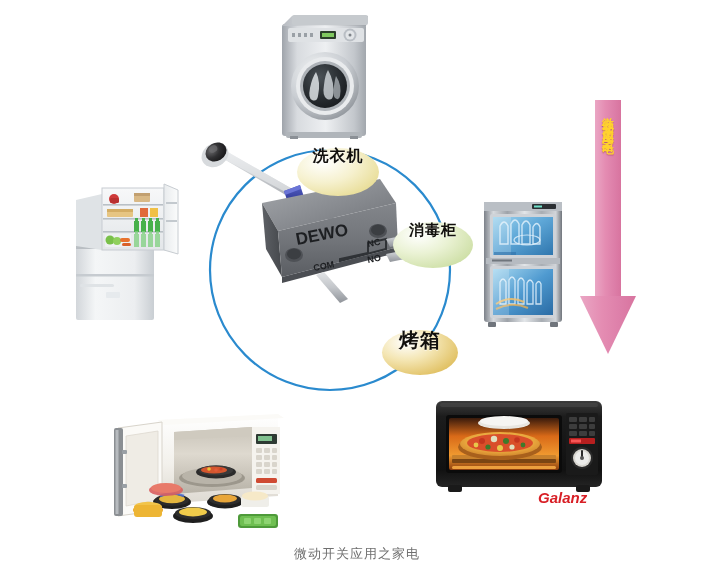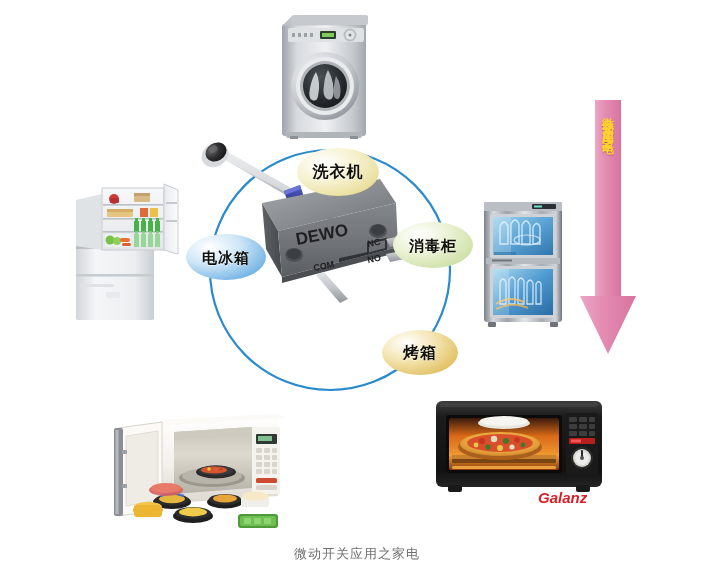--- a/index.html
+++ b/index.html
@@ -13,21 +13,21 @@
   }
   #stage{position:absolute;left:0;top:0;width:714px;height:576px;}
 
   
   .photo{position:absolute;background:#ffffff;overflow:hidden;}
 
   
   .ellipse{
     position:absolute;
     border-radius:50%;
-    display:flex;align-items:center;justify-content:center;
+    display:flex;align-items:flex-start;justify-content:center;
     color:#12100d;
     font-weight:bold;
     letter-spacing:1px;
     text-shadow:0 1px 0 rgba(255,255,255,.55);
     box-sizing:border-box;
   }
   .ellipse span{display:block;line-height:1;white-space:nowrap;}
 
   .el-washer{background:radial-gradient(ellipse at 32% 30%, #ffffff 0%, #f6f1cf 42%, #e9de9a 78%, #ddd08a 100%);}
   .el-fridge{background:radial-gradient(ellipse at 30% 28%, #ffffff 0%, #cfe6f7 38%, #78b7e6 76%, #4a9ad8 100%);}
@@ -519,28 +519,25 @@
   </svg>
 
   <div class="ellipse el-washer" id="lb-washer" style="left: 297px; top: 148px; width: 82px; height: 48px; font-size: 16px;">
     <span>洗衣机</span>
   </div>
 
   <div class="ellipse el-steril" id="lb-steril" style="left: 393px; top: 222px; width: 80px; height: 46px; font-size: 15px;">
     <span>消毒柜</span>
   </div>
 
-  <div class="ellipse el-oven" id="lb-oven" style="left: 382px; top: 330px; width: 76px; height: 45px; font-size: 16px;">
+  <div class="ellipse el-oven" id="lb-oven" style="left: 382px; top: 330px; width: 76px; height: 45px; font-size: 20px;">
     <span>烤箱</span>
   </div>
 
 
-  <div class="ellipse el-fridge" id="lb-fridge" style="left: 186px; top: 234px; width: 80px; height: 46px; font-size: 15px;">
-    <span>电冰箱</span>
-  </div>
 
   <div id="arrow-wrap" style="left: 580px; top: 100px; width: 56px; height: 254px;">
     <div class="arrow-shaft"></div>
     <div class="arrow-head"></div>
     <div class="arrow-text" style="color: rgb(255, 210, 46);">微动开关应用之家电</div>
   </div>
 
   <div id="caption">微动开关应用之家电</div>
 
 </div>

